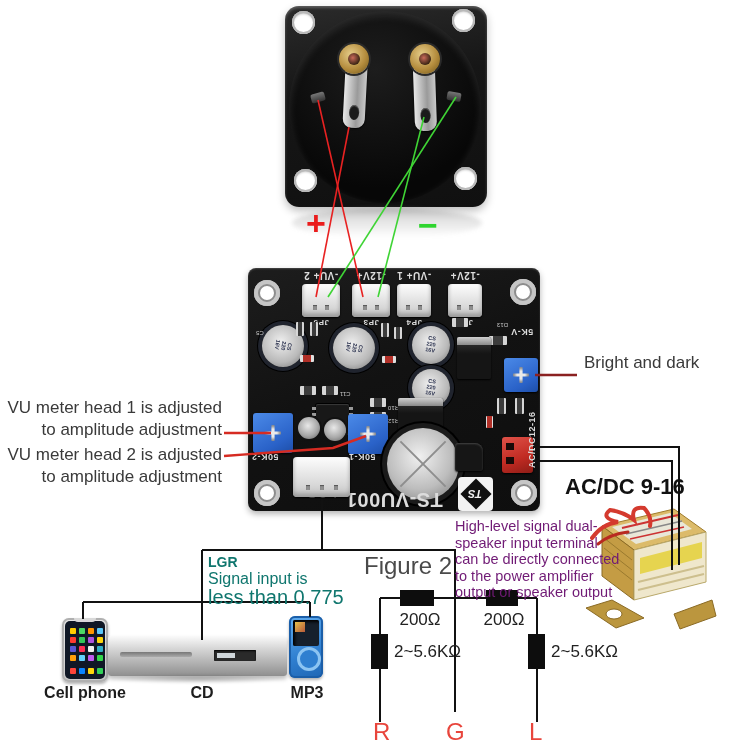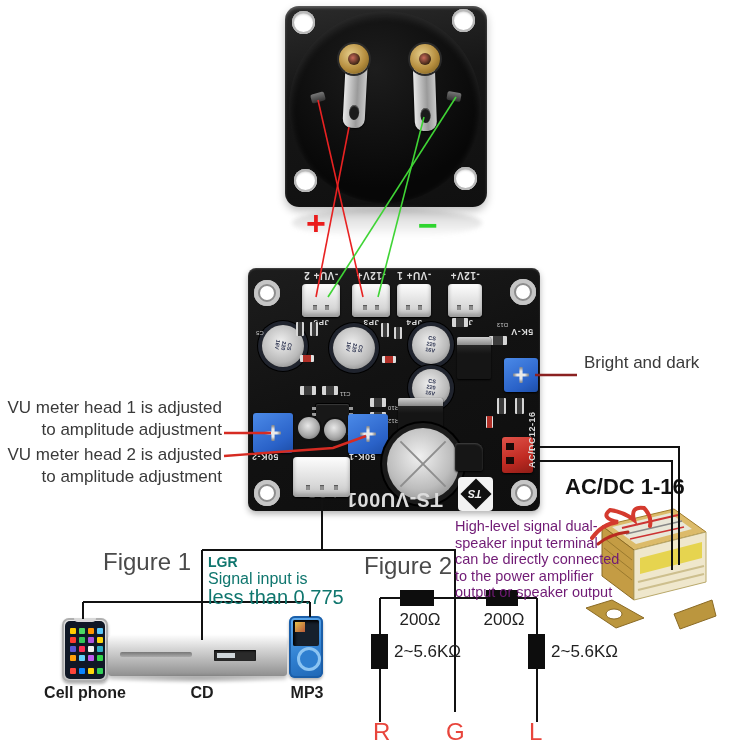--- a/index.html
+++ b/index.html
@@ -295,30 +295,29 @@
     <div>VU meter head 1 is adjusted</div>
     <div>to amplitude adjustment</div>
   </div>
   <div class="ab note" style="left:0px;top:444px;width:222px;text-align:right;">
     <div>VU meter head 2 is adjusted</div>
     <div>to amplitude adjustment</div>
   </div>
   <div class="ab note" style="left:578px;top:352px;width:170px;margin-left:6px;">
     <div>Bright and dark</div>
   </div>
-  <div class="ab" style="left:565px;top:474px;font-size:22px;font-weight:bold;color:#111;">AC/DC 1-16</div>
+  <div class="ab" style="left:565px;top:474px;font-size:22px;font-weight:bold;color:#111;">AC/DC 9-16</div>
   <div class="ab rednote" style="left:455px;top:518px;width:168px;font-size:14.5px;line-height:16.5px;">
     <div>High-level signal dual-</div>
     <div>speaker input terminal</div>
     <div>can be directly connected</div>
     <div>to the power amplifier</div>
     <div>output or speaker output</div>
   </div>
 
-  <div class="ab figtitle" style="left:103px;top:548px;">Figure 1</div>
   <div class="ab" style="left:208px;top:554px;color:#0f766e;">
     <div style="font-weight:bold;font-size:14px;">LGR</div>
     <div style="font-size:16px;line-height:18px;">Signal input is</div>
     <div style="font-size:20px;line-height:18px;">less than 0.775</div>
   </div>
   <div class="ab devlabel" style="left:40px;top:684px;width:90px;">Cell phone</div>
   <div class="ab devlabel" style="left:172px;top:684px;width:60px;">CD</div>
   <div class="ab devlabel" style="left:277px;top:684px;width:60px;">MP3</div>
 
   <div class="ab figtitle rednote" style="left:364px;top:552px;">Figure 2</div>

